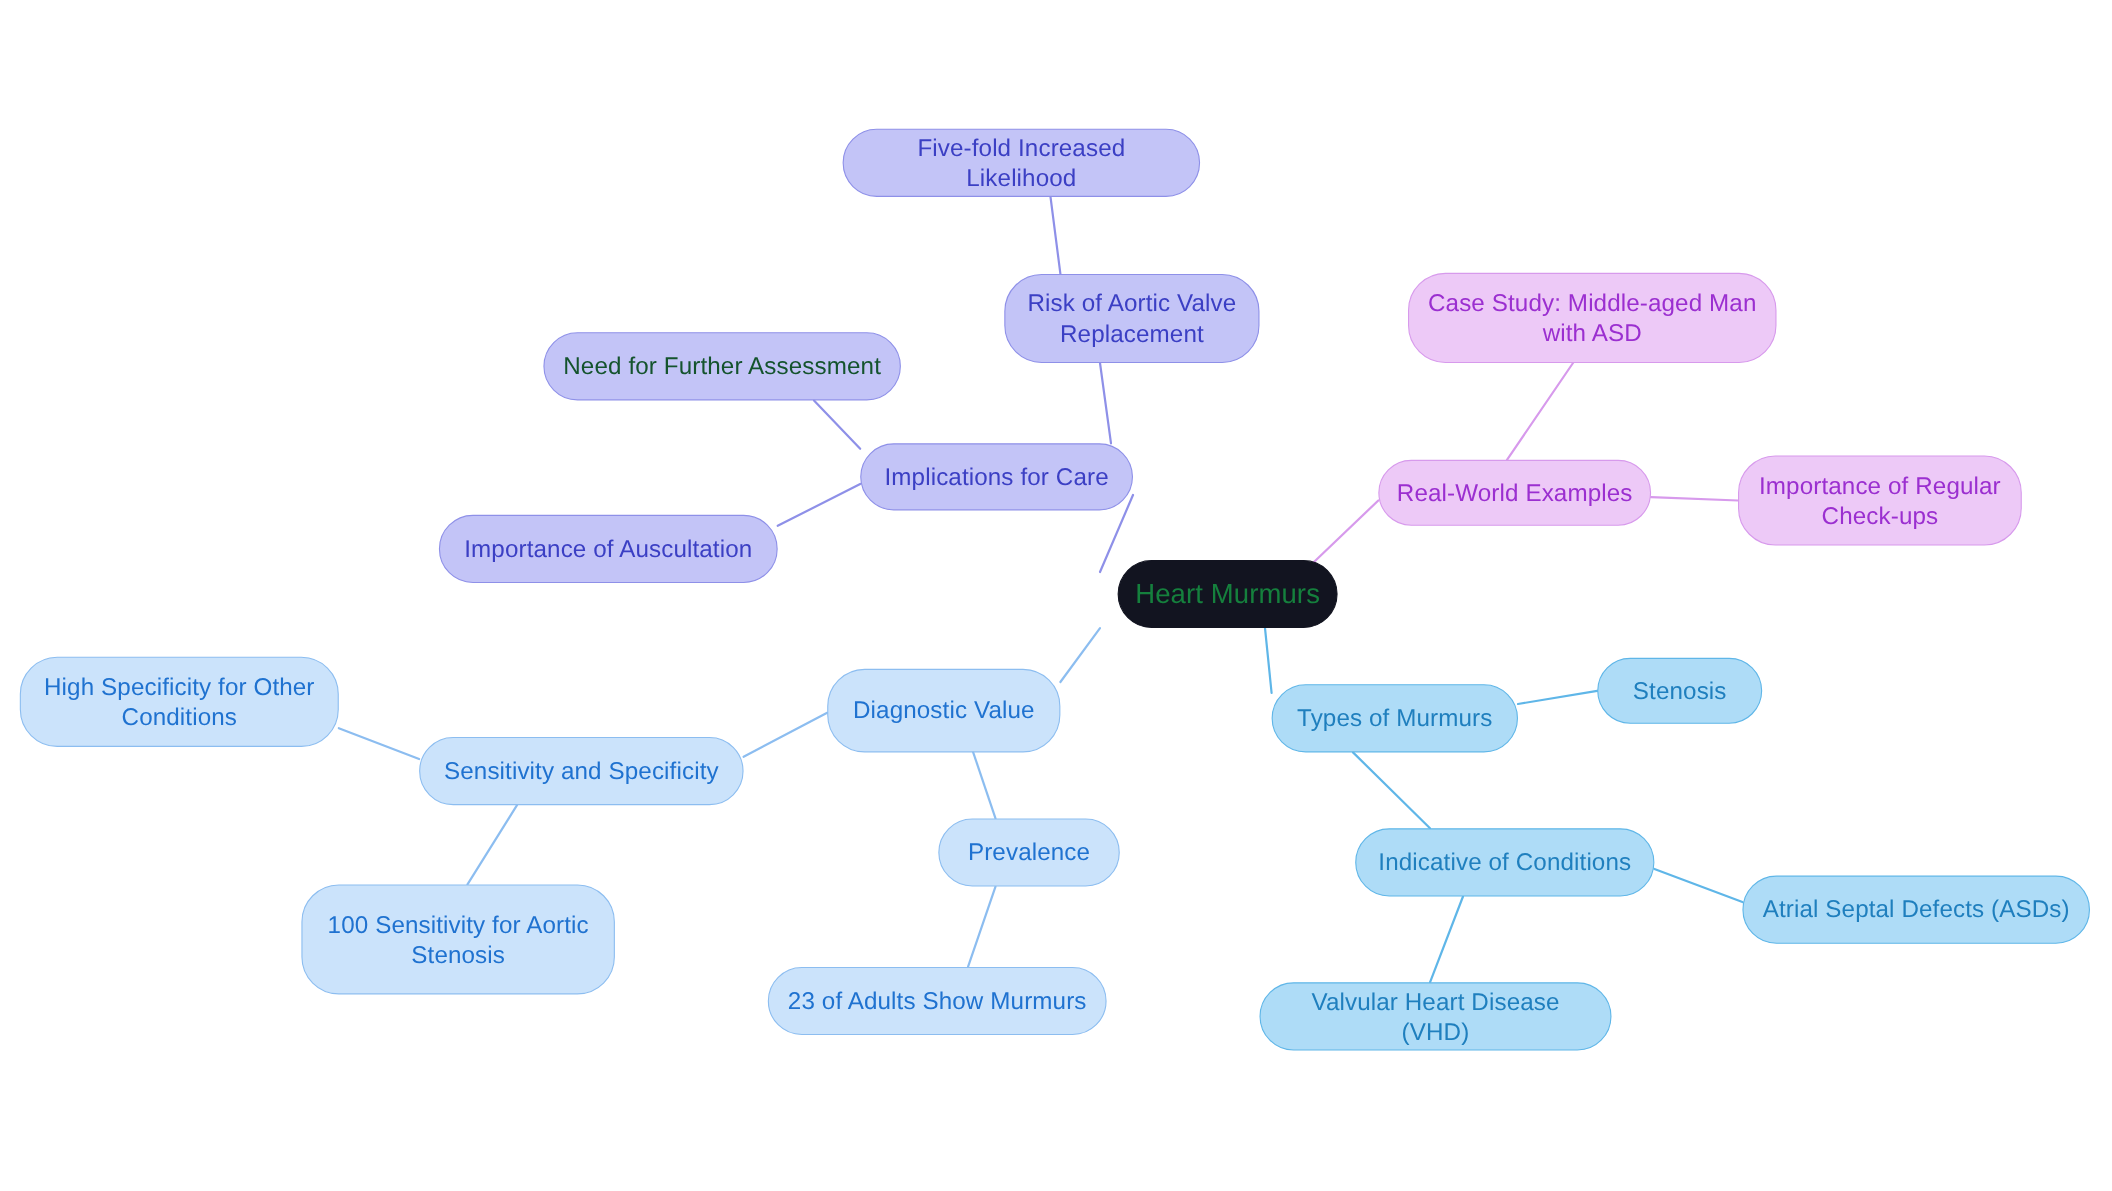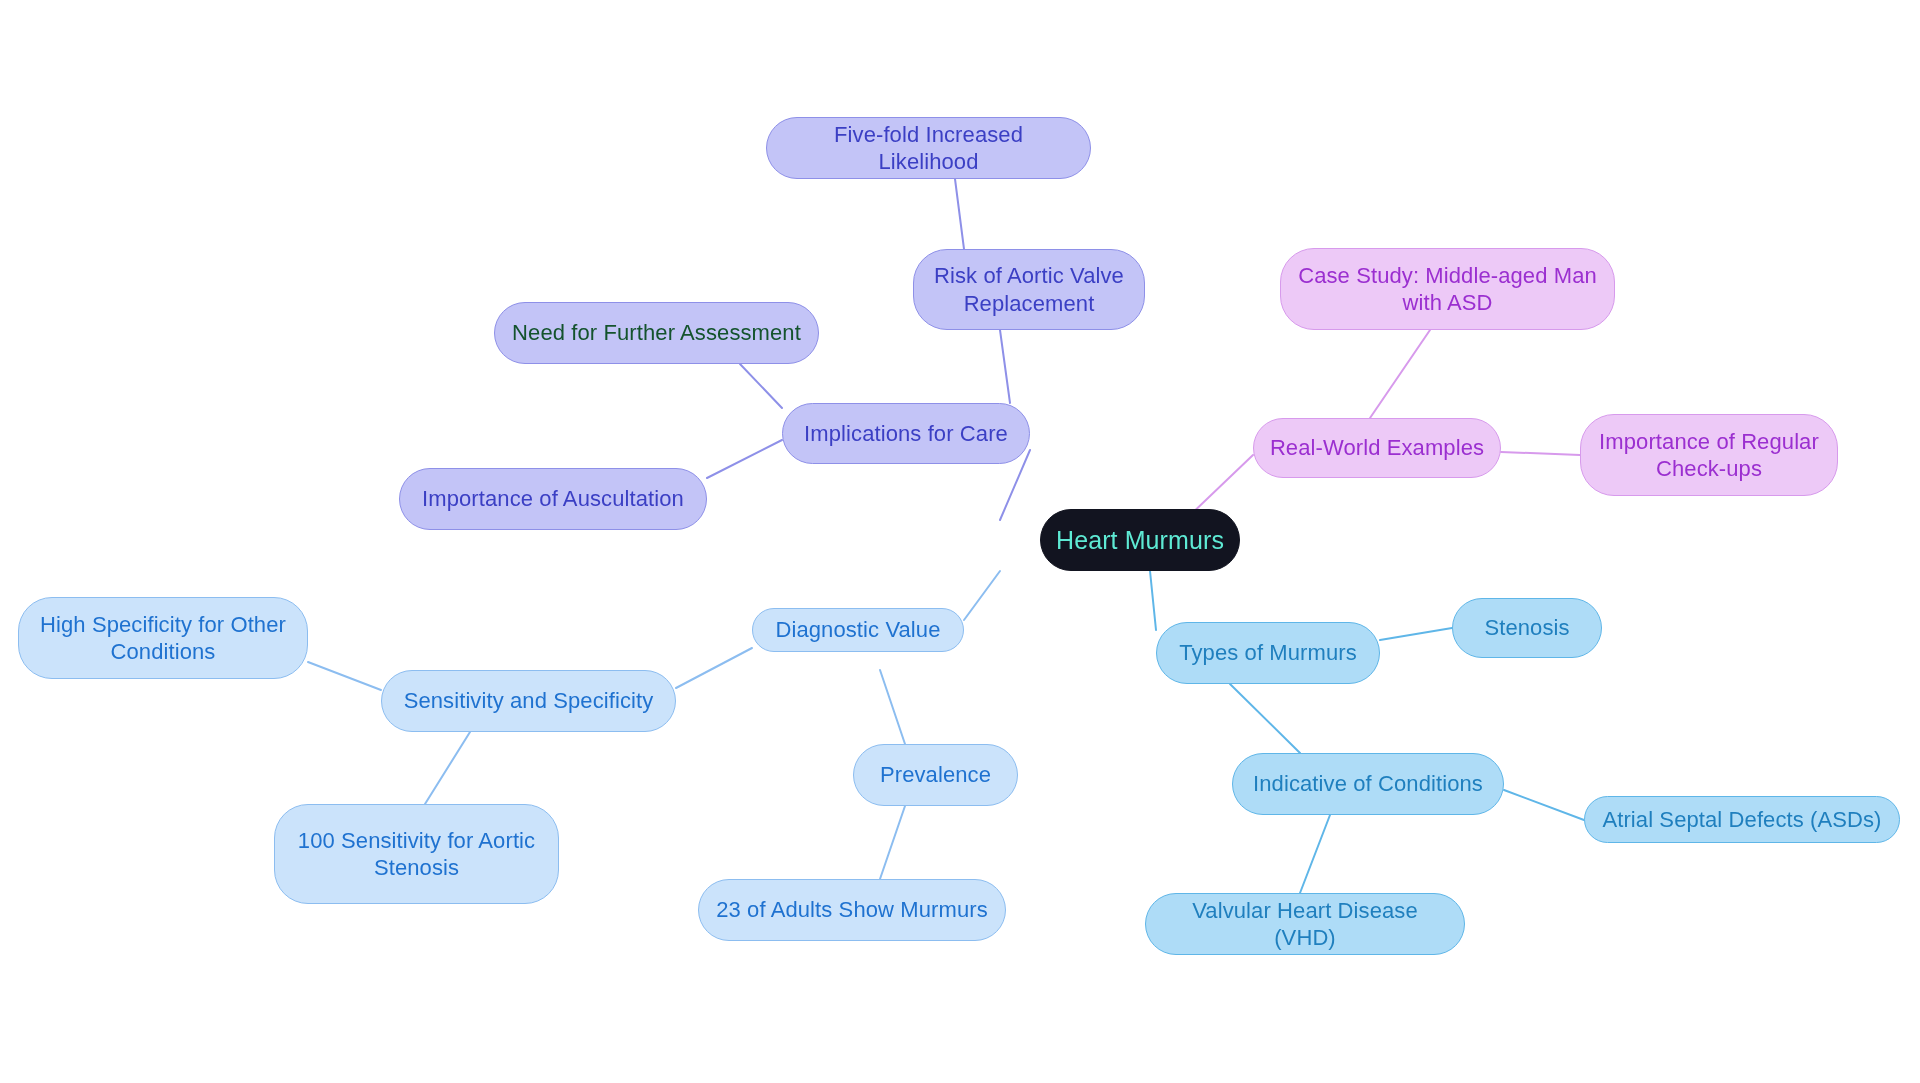--- a/index.html
+++ b/index.html
@@ -65,39 +65,39 @@
       <line x1="381" y1="690" x2="308" y2="662" stroke="#8cbdf0" stroke-width="2" stroke-linecap="round"></line>
       <line x1="470" y1="732" x2="425" y2="804" stroke="#8cbdf0" stroke-width="2" stroke-linecap="round"></line>
       <line x1="880" y1="670" x2="905" y2="744" stroke="#8cbdf0" stroke-width="2" stroke-linecap="round"></line>
       <line x1="905" y1="806" x2="880" y2="879" stroke="#8cbdf0" stroke-width="2" stroke-linecap="round"></line>
       <line x1="1380" y1="640" x2="1452" y2="628" stroke="#5fb6e8" stroke-width="2" stroke-linecap="round"></line>
       <line x1="1230" y1="684" x2="1300" y2="753" stroke="#5fb6e8" stroke-width="2" stroke-linecap="round"></line>
       <line x1="1330" y1="815" x2="1300" y2="893" stroke="#5fb6e8" stroke-width="2" stroke-linecap="round"></line>
       <line x1="1504" y1="790" x2="1584" y2="820" stroke="#5fb6e8" stroke-width="2" stroke-linecap="round"></line>
     </svg>
   <div id="node-layer">
-      <div class="node root" style="left: 1040px; top: 509px; width: 200px; height: 62px; background: rgb(18, 20, 32); border-color: rgb(18, 20, 32); color: #5eead4; font-size: 25px;"><span>Heart Murmurs</span></div>
+      <div class="node root" style="left: 1016px; top: 509px; width: 200px; height: 62px; background: rgb(18, 20, 32); border-color: rgb(18, 20, 32); color: #15803d; font-size: 25px;"><span>Heart Murmurs</span></div>
       <div class="node" style="left: 782px; top: 403px; width: 248px; height: 61px; background: rgb(195, 196, 247); border-color: rgb(142, 144, 232); color: rgb(59, 63, 196); font-size: 22px;"><span>Implications for Care</span></div>
       <div class="node" style="left: 913px; top: 249px; width: 232px; height: 81px; background: rgb(195, 196, 247); border-color: rgb(142, 144, 232); color: rgb(59, 63, 196); font-size: 22px;"><span>Risk of Aortic Valve
 Replacement</span></div>
       <div class="node" style="left: 766px; top: 117px; width: 325px; height: 62px; background: rgb(195, 196, 247); border-color: rgb(142, 144, 232); color: rgb(59, 63, 196); font-size: 22px;"><span>Five-fold Increased Likelihood</span></div>
       <div class="node" style="left: 494px; top: 302px; width: 325px; height: 62px; background: rgb(195, 196, 247); border-color: rgb(142, 144, 232); color: #14532d; font-size: 22px;"><span>Need for Further Assessment</span></div>
       <div class="node" style="left: 399px; top: 468px; width: 308px; height: 62px; background: rgb(195, 196, 247); border-color: rgb(142, 144, 232); color: rgb(59, 63, 196); font-size: 22px;"><span>Importance of Auscultation</span></div>
       <div class="node" style="left: 1253px; top: 418px; width: 248px; height: 60px; background: rgb(237, 201, 247); border-color: rgb(215, 154, 236); color: rgb(155, 47, 208); font-size: 22px; justify-content: center;"><span>Real-World Examples</span></div>
       <div class="node" style="left: 1280px; top: 248px; width: 335px; height: 82px; background: rgb(237, 201, 247); border-color: rgb(215, 154, 236); color: rgb(155, 47, 208); font-size: 22px;"><span>Case Study: Middle-aged Man
 with ASD</span></div>
       <div class="node" style="left: 1580px; top: 414px; width: 258px; height: 82px; background: rgb(237, 201, 247); border-color: rgb(215, 154, 236); color: rgb(155, 47, 208); font-size: 22px;"><span>Importance of Regular
 Check-ups</span></div>
-      <div class="node" style="left: 752px; top: 608px; width: 212px; height: 44px; background: rgb(203, 227, 251); border-color: rgb(140, 189, 240); color: rgb(31, 114, 208); font-size: 22px;"><span>Diagnostic Value</span></div>
+      <div class="node" style="left: 752px; top: 608px; width: 212px; height: 76px; background: rgb(203, 227, 251); border-color: rgb(140, 189, 240); color: rgb(31, 114, 208); font-size: 22px;"><span>Diagnostic Value</span></div>
       <div class="node" style="left: 381px; top: 670px; width: 295px; height: 62px; background: rgb(203, 227, 251); border-color: rgb(140, 189, 240); color: rgb(31, 114, 208); font-size: 22px;"><span>Sensitivity and Specificity</span></div>
       <div class="node" style="left: 18px; top: 597px; width: 290px; height: 82px; background: rgb(203, 227, 251); border-color: rgb(140, 189, 240); color: rgb(31, 114, 208); font-size: 22px;"><span>High Specificity for Other
 Conditions</span></div>
       <div class="node" style="left: 274px; top: 804px; width: 285px; height: 100px; background: rgb(203, 227, 251); border-color: rgb(140, 189, 240); color: rgb(31, 114, 208); font-size: 22px;"><span>100 Sensitivity for Aortic
 Stenosis</span></div>
       <div class="node" style="left: 853px; top: 744px; width: 165px; height: 62px; background: rgb(203, 227, 251); border-color: rgb(140, 189, 240); color: rgb(31, 114, 208); font-size: 22px;"><span>Prevalence</span></div>
       <div class="node" style="left: 698px; top: 879px; width: 308px; height: 62px; background: rgb(203, 227, 251); border-color: rgb(140, 189, 240); color: rgb(31, 114, 208); font-size: 22px;"><span>23 of Adults Show Murmurs</span></div>
       <div class="node" style="left: 1156px; top: 622px; width: 224px; height: 62px; background: rgb(174, 220, 247); border-color: rgb(95, 182, 232); color: rgb(31, 127, 190); font-size: 22px;"><span>Types of Murmurs</span></div>
       <div class="node" style="left: 1452px; top: 598px; width: 150px; height: 60px; background: rgb(174, 220, 247); border-color: rgb(95, 182, 232); color: rgb(31, 127, 190); font-size: 22px;"><span>Stenosis</span></div>
       <div class="node" style="left: 1232px; top: 753px; width: 272px; height: 62px; background: rgb(174, 220, 247); border-color: rgb(95, 182, 232); color: rgb(31, 127, 190); font-size: 22px;"><span>Indicative of Conditions</span></div>
       <div class="node" style="left: 1145px; top: 893px; width: 320px; height: 62px; background: rgb(174, 220, 247); border-color: rgb(95, 182, 232); color: rgb(31, 127, 190); font-size: 22px;"><span>Valvular Heart Disease (VHD)</span></div>
-      <div class="node" style="left: 1584px; top: 796px; width: 316px; height: 47px; background: rgb(174, 220, 247); border-color: rgb(95, 182, 232); color: rgb(31, 127, 190); font-size: 22px;"><span>Atrial Septal Defects (ASDs)</span></div>
+      <div class="node" style="left: 1584px; top: 796px; width: 316px; height: 62px; background: rgb(174, 220, 247); border-color: rgb(95, 182, 232); color: rgb(31, 127, 190); font-size: 22px;"><span>Atrial Septal Defects (ASDs)</span></div>
     </div>
 </div>
 
 </body></html>

